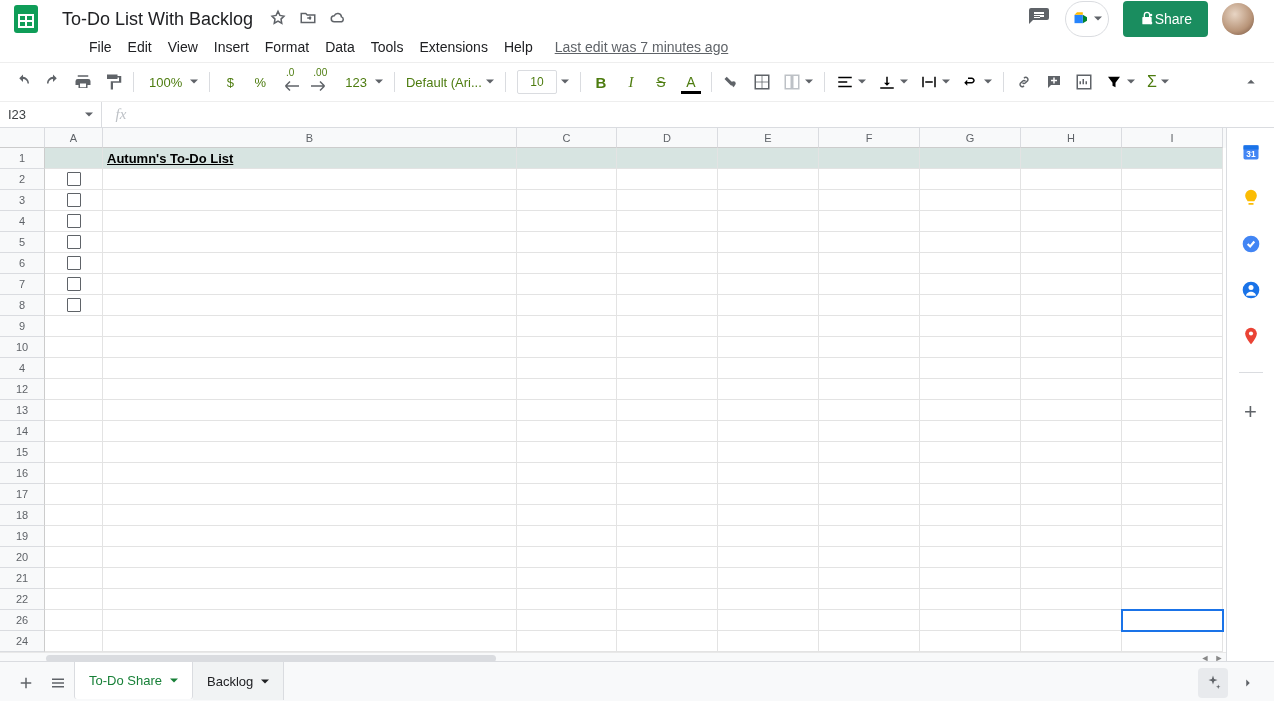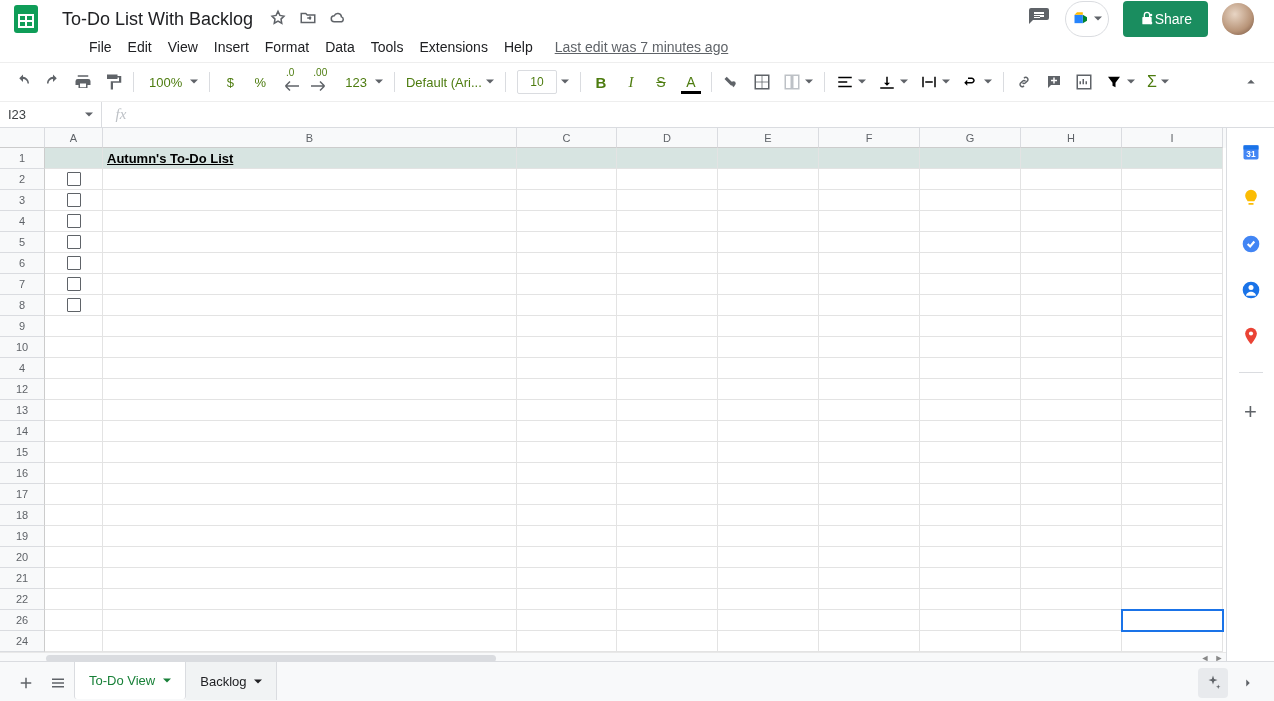--- a/index.html
+++ b/index.html
@@ -689,21 +689,21 @@
         <path d="M11 5h2v6h6v2h-6v6h-2v-6H5v-2h6z"></path>
       </svg>
     </div>
   <div class="st-btn">
       <svg viewBox="0 0 24 24">
         <path d="M4 6h16v2H4zm0 5h16v2H4zm0 5h16v2H4z"></path>
       </svg>
     </div>
   <div id="tabs-container" style="display:flex;height:100%;">
       <div class="tab active">
-        <span>To-Do View</span>
+        <span>To-Do Share</span>
         <span class="tcaret"><svg viewBox="0 0 10 10">
             <path d="M0 2l5 5 5-5z"></path>
           </svg></span>
       </div>
       <div class="tab ">
         <span>Backlog</span>
         <span class="tcaret"><svg viewBox="0 0 10 10">
             <path d="M0 2l5 5 5-5z"></path>
           </svg></span>
       </div>

